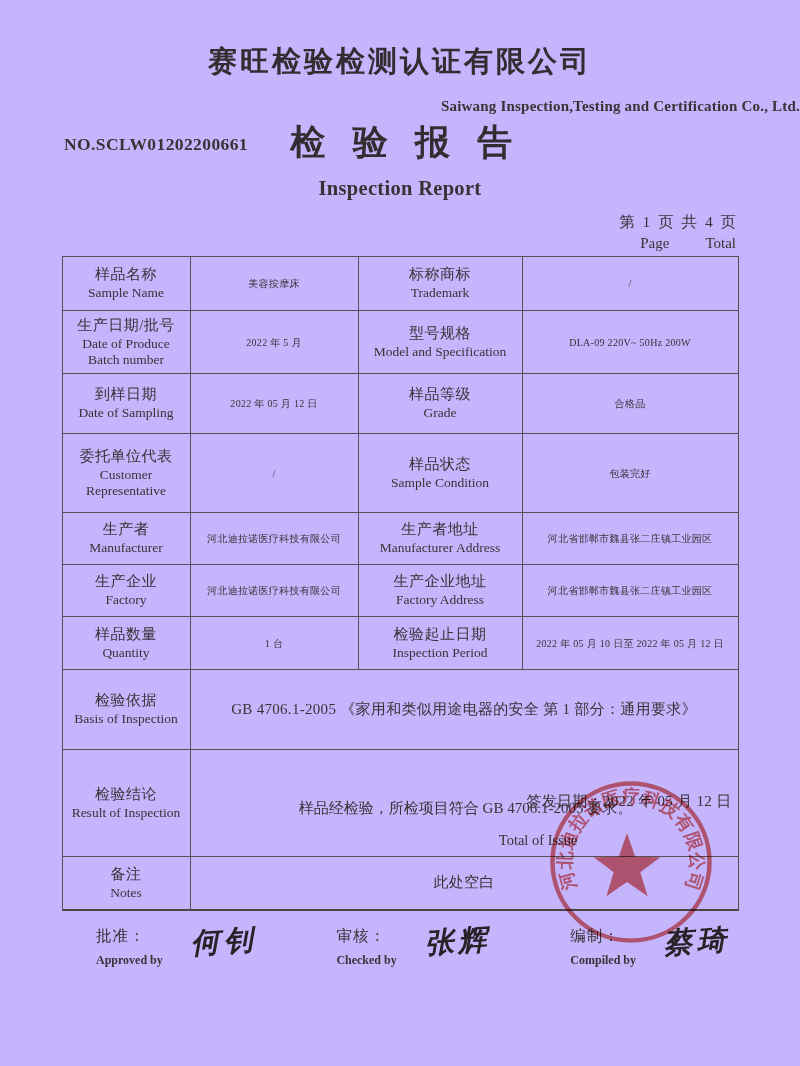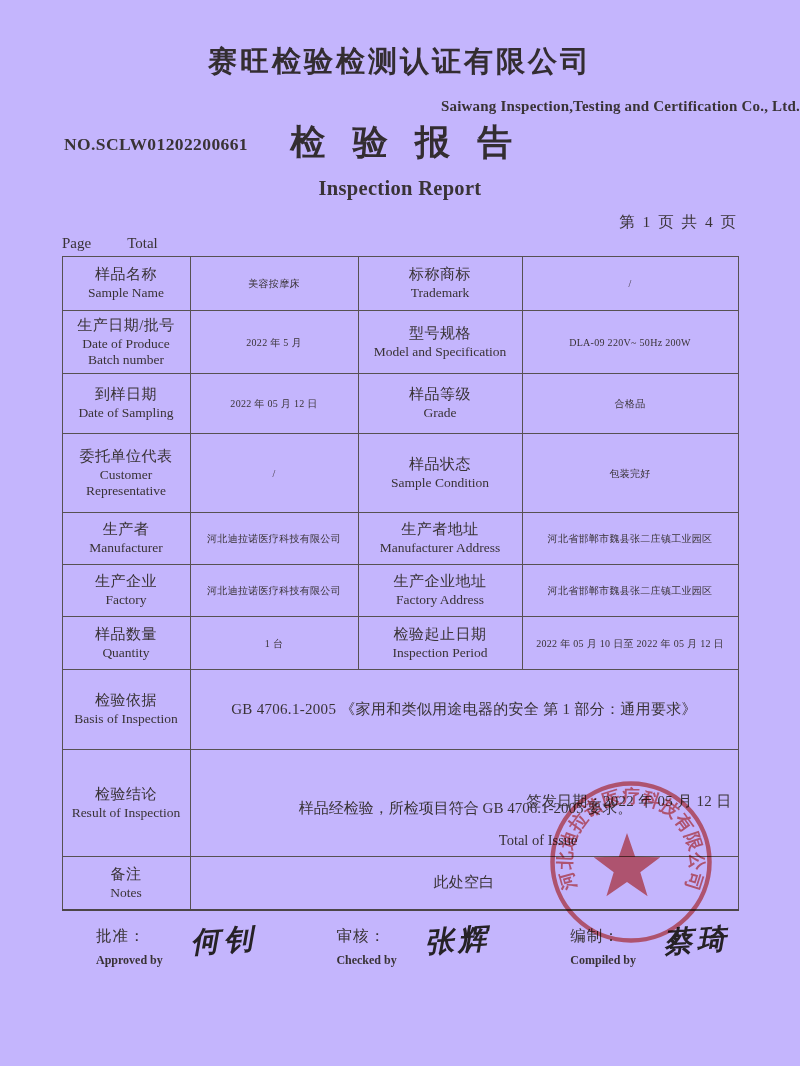--- a/index.html
+++ b/index.html
@@ -17,21 +17,21 @@
   .title-row{position:relative;height:54px;margin-top:4px;}
   .report-no{position:absolute;left:64px;top:15px;font-weight:bold;font-size:17.5px;letter-spacing:.4px;}
   .report-title{
     position:absolute;left:50%;transform:translateX(-44%);top:0;
     font-family:"Liberation Sans",sans-serif;font-weight:bold;
     font-size:35px;letter-spacing:.78em;color:#332d31;white-space:nowrap;
   }
   .report-title-en{text-align:center;font-weight:bold;font-size:20.5px;margin-top:4px;letter-spacing:.3px;}
   .page-info{width:676px;margin:12px auto 0;text-align:right;}
   .page-info .nums{font-size:15.5px;letter-spacing:2px;}
-  .page-info .words{display:flex;justify-content:flex-start;gap:36px;font-size:15px;padding-right:2px;margin-top:2px;}
+  .page-info .words{display:flex;justify-content:flex-end;gap:36px;font-size:15px;padding-right:2px;margin-top:2px;}
   
   table.report{
     width:676px;margin:4px auto 0;border-collapse:collapse;table-layout:fixed;
   }
   table.report td{
     border:1px solid #575153;vertical-align:middle;text-align:center;
     padding:2px 5px;overflow:hidden;
   }
   col.c1{width:128px}col.c2{width:168px}col.c3{width:164px}col.c4{width:216px}
   tr.r1{height:54px}tr.r2{height:63px}tr.r3{height:60px}tr.r4{height:79px}
@@ -44,21 +44,21 @@
   td.mval{text-align:left;padding-left:12px;font-size:15px;letter-spacing:.3px;}
   td.result-cell{position:relative;text-align:left;vertical-align:top;}
   .concl{padding:10px 4px 0 7px;font-size:15px;}
   .issue-cn{position:absolute;right:6px;top:42px;font-size:15px;letter-spacing:.3px;}
   .issue-en{position:absolute;right:160px;top:82px;font-size:14.5px;}
   
   .sigs{
     width:676px;margin:15px auto 0;display:flex;justify-content:space-between;
     box-sizing:border-box;padding:0 8px 0 34px;
   }
-  .sig-group{display:flex;align-items:center;}
+  .sig-group{display:flex;align-items:flex-end;}
   .sig-labels .cn{font-size:15.5px;letter-spacing:1px;}
   .sig-labels .en{font-size:12px;margin-top:6px;font-weight:bold;}
   .sig-name{
     font-size:29px;font-style:italic;font-weight:bold;margin-left:28px;
     transform:rotate(-4deg) translateY(-6px);color:#262226;letter-spacing:4px;
     white-space:nowrap;
   }
   
   .stamp{
     position:absolute;left:520px;top:751px;width:222px;height:222px;

